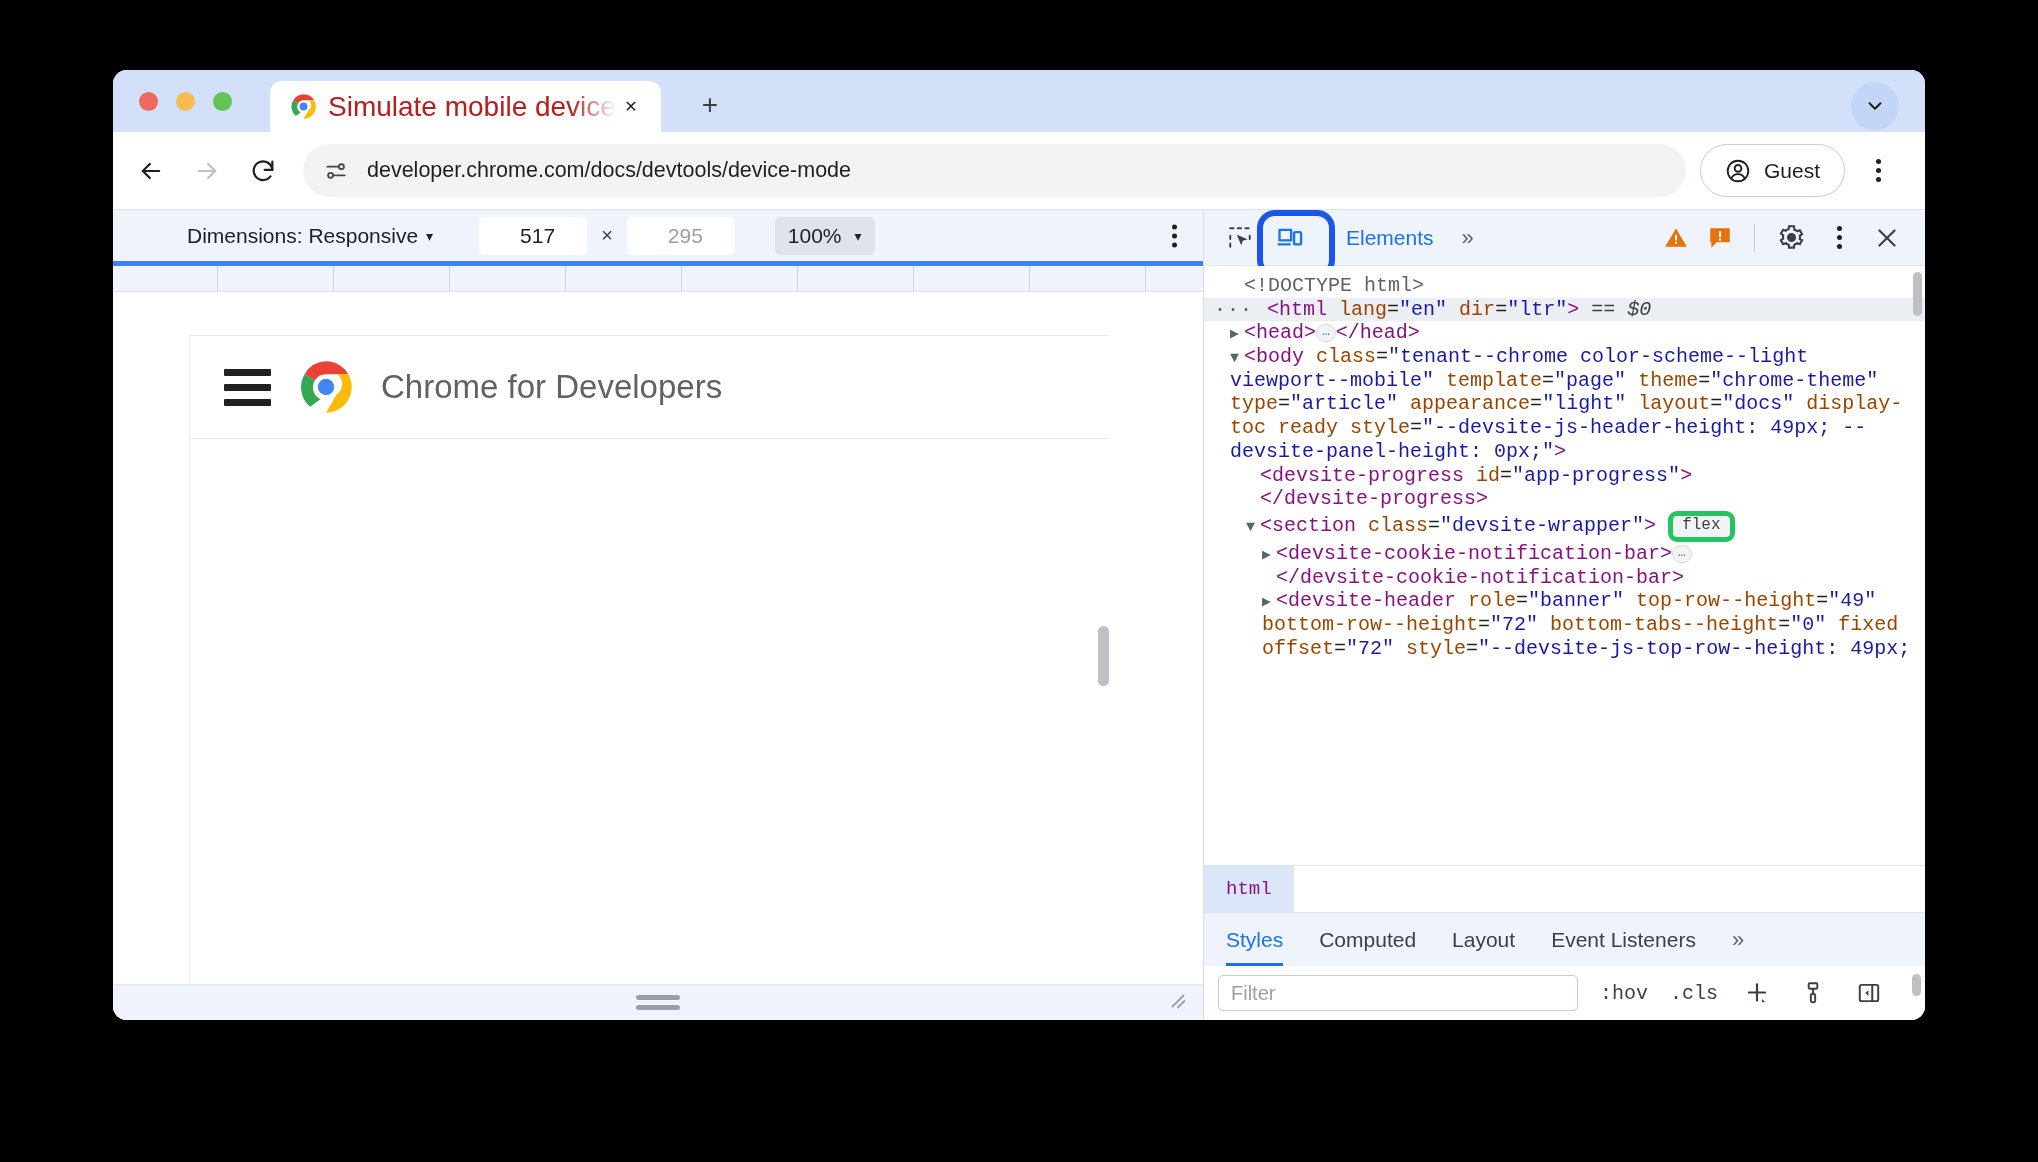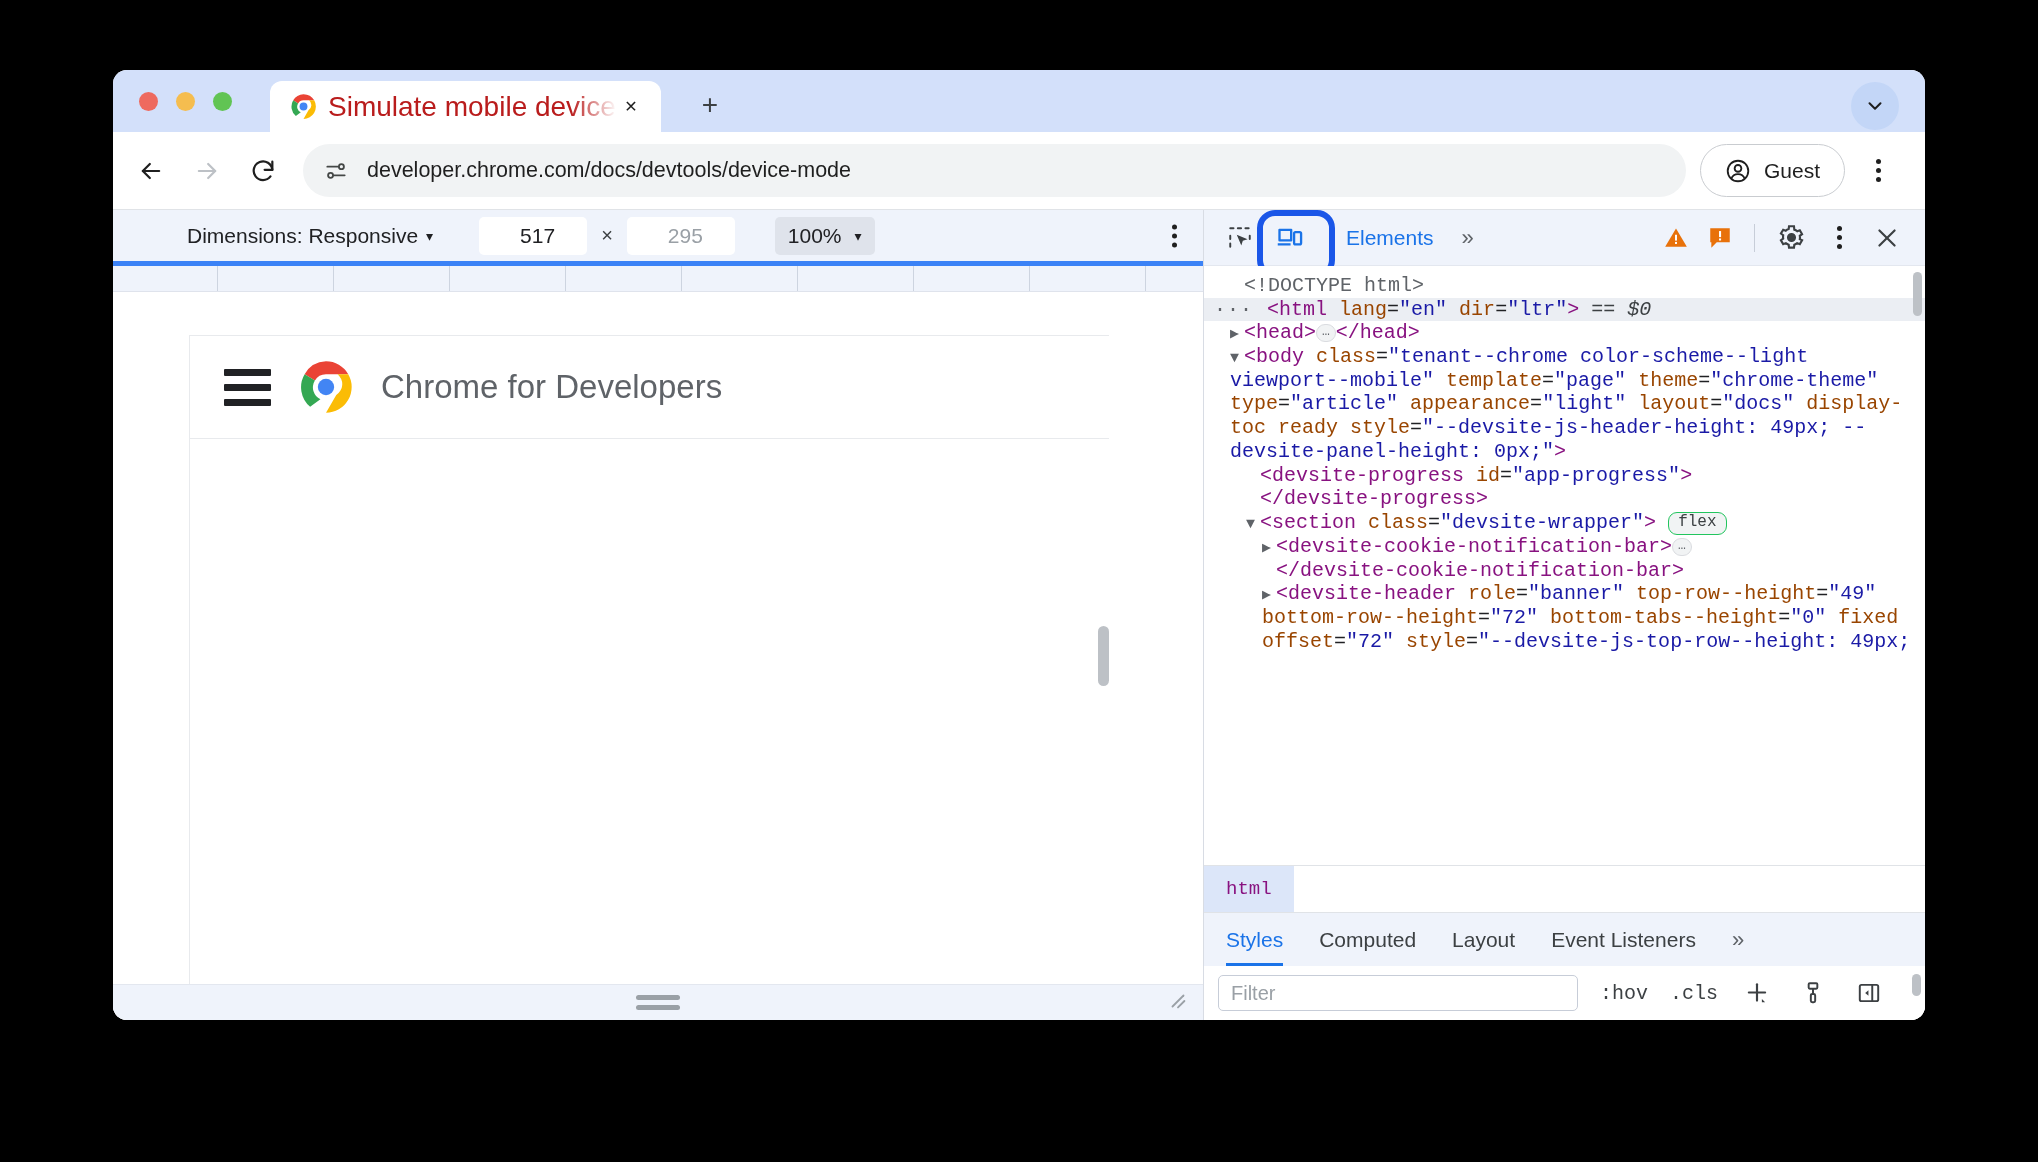--- a/index.html
+++ b/index.html
@@ -381,21 +381,21 @@
     border-radius: 9px;
     font-size: 13px;
     line-height: 12px;
     padding: 1px 5px 3px;
     color: #5f6368;
     vertical-align: 3px;
   }
   .flex-badge {
     display: inline-block;
     background: #f1f3f4;
-    border: 1px solid #22c55e;
+    border: 5px solid #22c55e;
     border-radius: 9px;
     font-size: 16px;
     padding: 0px 9px 2px;
     color: #3c4043;
     vertical-align: 2px;
   }
   .dots-prefix { color: #5f6368; letter-spacing: 1px; }
   #dom-scrollbar {
     position: absolute;
     right: 3px; top: 6px;

